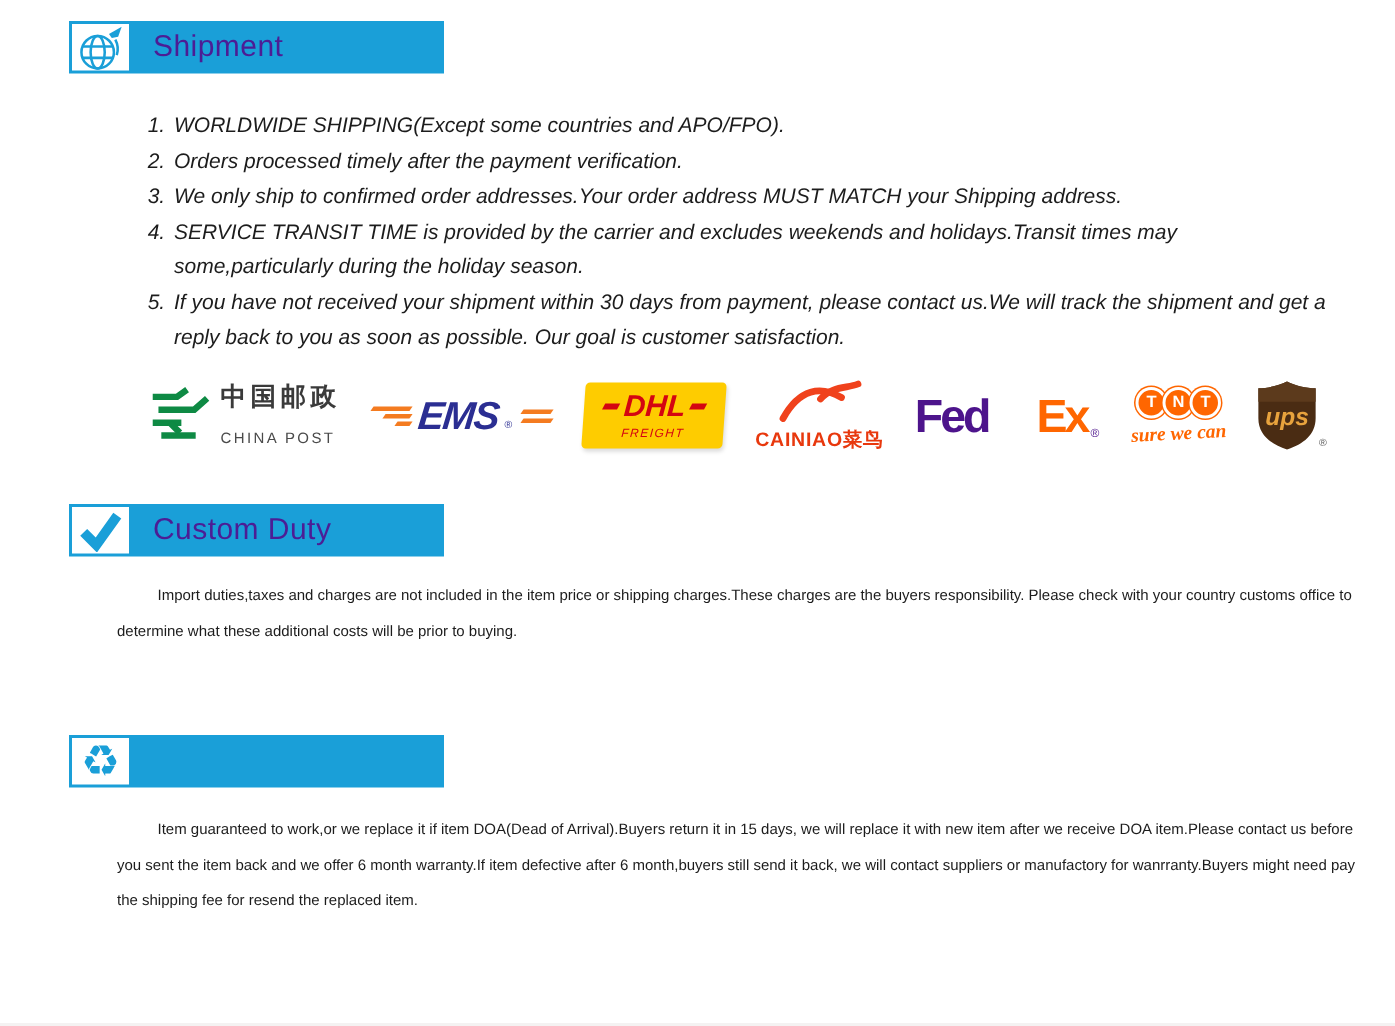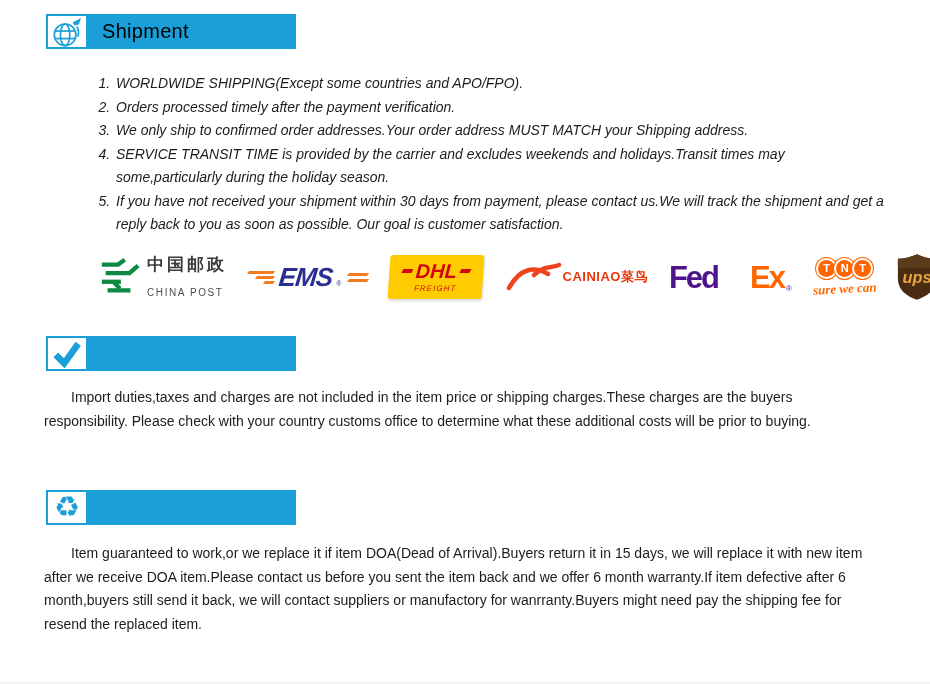--- a/index.html
+++ b/index.html
@@ -31,21 +31,21 @@
     align-items: center;
     justify-content: center;
     position: relative;
     flex: none;
   }
   .sec-title {
     flex: 1;
     display: flex;
     align-items: center;
     padding-left: 16px;
-    color: #000000;
+    color: #4c1d95;
     font-size: 20px;
     letter-spacing: 0.3px;
     white-space: nowrap;
   }
   .recycle-glyph {
     font-family: "DejaVu Sans", sans-serif;
     font-size: 29px;
     line-height: 1;
     color: #1A9FD8;
   }
@@ -104,21 +104,21 @@
     border-radius: 3px; transform: skewX(-4deg);
     flex-direction: column; justify-content: center;
     box-shadow: 1px 2px 3px rgba(0,0,0,0.15);
   }
   .dhl-row { display: flex; align-items: center; justify-content: center; }
   .dhl-dash { display: block; width: 10px; height: 4px; background: #D40511; transform: skewX(-25deg); margin: 0 3px; }
   .dhl-word { font-size: 20px; font-weight: bold; font-style: italic; color: #D40511; letter-spacing: 0; line-height: 1; }
   .dhl-sub { font-size: 8px; font-style: italic; color: #D40511; text-align: center; letter-spacing: 1px; margin-top: 3px; }
 
   
-  .logo-cainiao { flex-direction: row; justify-content: flex-end; gap: 1px; }
+  .logo-cainiao { flex-direction: column; justify-content: flex-end; gap: 1px; }
   .cainiao-text { font-size: 13px; font-weight: bold; color: #E8380D; letter-spacing: 0.5px; white-space: nowrap; }
 
   
   .logo-fedex { align-items: flex-start; }
   .fedex-fed, .fedex-ex { font-size: 31px; font-weight: bold; letter-spacing: -2px; line-height: 1; }
   .fedex-fed { color: #4D148C; }
   .fedex-ex { color: #FF6600; margin-left: 32px; }
   .fedex-reg { font-size: 8px; color: #4D148C; align-self: flex-end; margin-left: 2px; }
 
   
@@ -141,22 +141,22 @@
     white-space: nowrap;
   }
 
   
   .logo-ups { position: relative; }
   .ups-reg { position: absolute; right: -6px; bottom: 2px; font-size: 7px; color: #555; }
 
   
   .body-para {
     position: absolute;
-    left: 44px;
-    font-size: 14px;
+    left: 78px;
+    font-size: 10px;
     line-height: 23.5px;
     text-indent: 27px;
     color: #1c1c1c;
   }
   #custom-body { top: 386px; width: 833px; }
   #return-body { top: 542px; width: 840px; }
 </style>
 </head>
 <body>
 
@@ -260,20 +260,21 @@
   </div>
 
 </div>
 
 <div class="sec-header" style="top:336px">
   <div class="icon-box">
     <svg width="30" height="28" viewBox="0 0 32 30">
       <path d="M4 16 L13 25 L28 4" fill="none" stroke="#1A9FD8" stroke-width="7"></path>
     </svg>
   </div>
+  <div class="sec-title">Custom Duty</div>
 </div>
 
 <p class="body-para" id="custom-body">Import duties,taxes and charges are not included in the item price or shipping charges.These charges are the buyers responsibility. Please check with your country customs office to determine what these additional costs will be prior to buying.</p>
 
 <div class="sec-header" style="top:490px">
   <div class="icon-box">
     <span class="recycle-glyph">♻</span>
   </div>
 </div>
 

